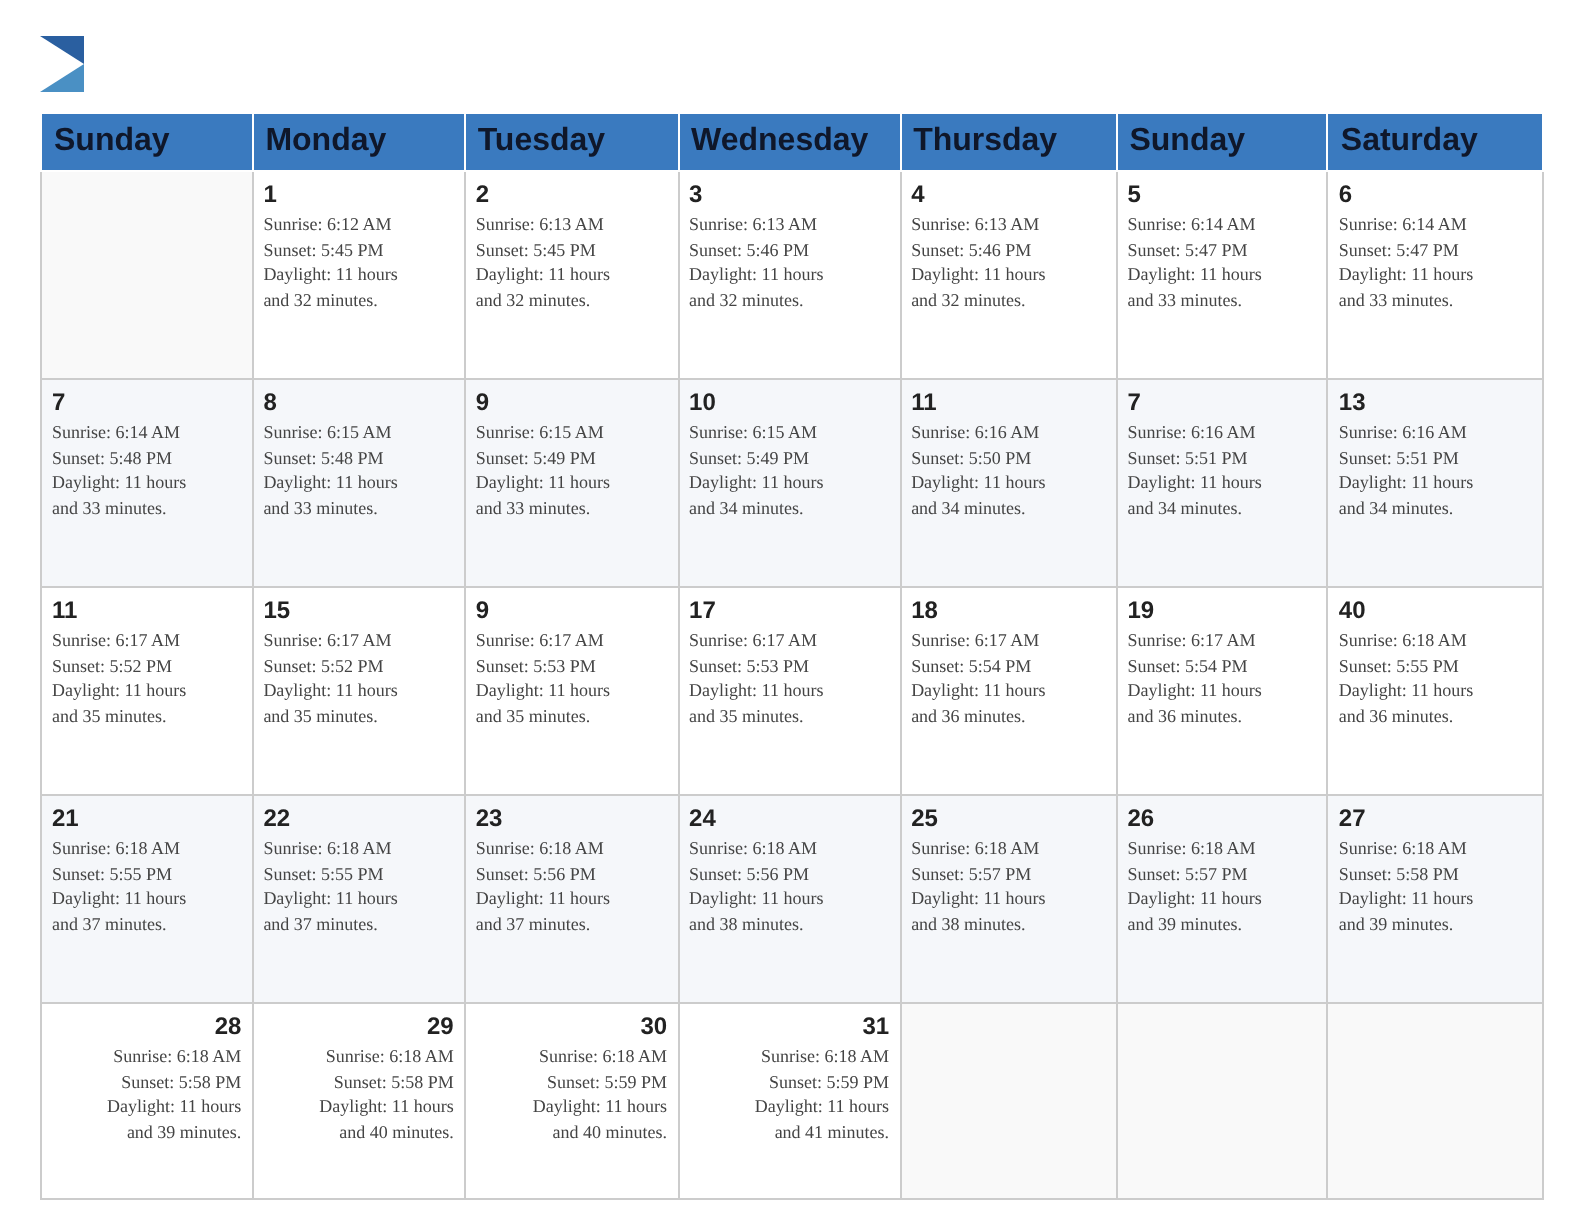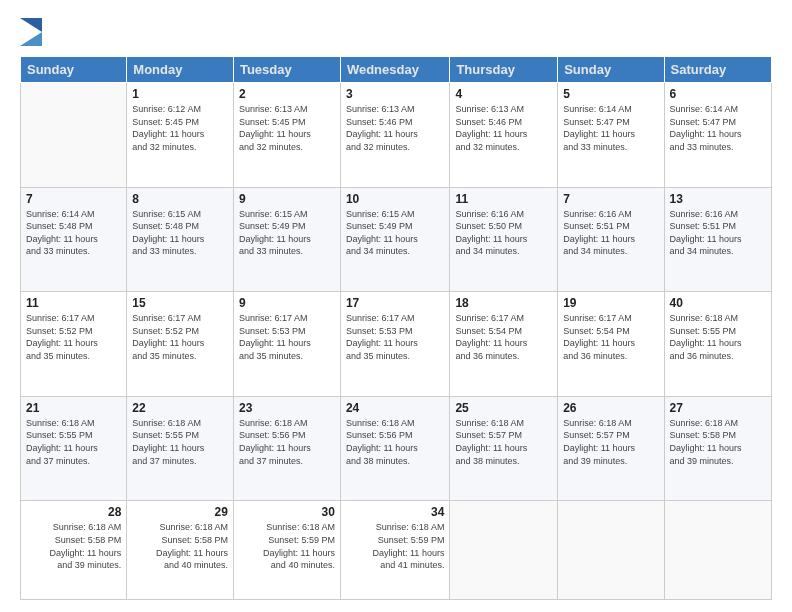--- a/index.html
+++ b/index.html
@@ -61,22 +61,22 @@
       color: #555;
       margin-top: 2px;
     }
     .calendar-table {
       width: 100%;
       border-collapse: collapse;
       flex: 1;
     }
     .calendar-table th {
       background-color: #3a7abf;
-      color: #e5e5e5;
-      font-size: 13px;
+      color: #0f172a;
+      font-size: 16px;
       font-weight: bold;
       padding: 5px 6px;
       text-align: left;
       border: 1px solid #fff;
     }
     .calendar-table td {
       border: 1px solid #ccc;
       vertical-align: top;
       padding: 4px 5px;
       font-size: 9.5px;
@@ -92,20 +92,21 @@
       font-size: 12px;
       font-weight: bold;
       color: #222;
       display: block;
       margin-bottom: 2px;
     }
     .day-info {
       font-size: 9px;
       color: #444;
       line-height: 1.4;
+      font-family: Liberation Serif, serif;
     }
     .empty-cell {
       background: #f9f9f9 !important;
     }
     .calendar-table tr:last-child td {
       height: 65px;
       text-align: right;
     }
   </style>
 </head>
@@ -356,21 +357,21 @@
 and 40 minutes.</div>
           </td>
           <td>
             <span class="day-number">30</span>
             <div class="day-info" style="white-space: pre-line;">Sunrise: 6:18 AM
 Sunset: 5:59 PM
 Daylight: 11 hours
 and 40 minutes.</div>
           </td>
           <td>
-            <span class="day-number">34</span>
+            <span class="day-number">31</span>
             <div class="day-info" style="white-space: pre-line;">Sunrise: 6:18 AM
 Sunset: 5:59 PM
 Daylight: 11 hours
 and 41 minutes.</div>
           </td>
           <td class="empty-cell"></td>
           <td class="empty-cell"></td>
           <td class="empty-cell"></td>
         </tr>
       </tbody>

